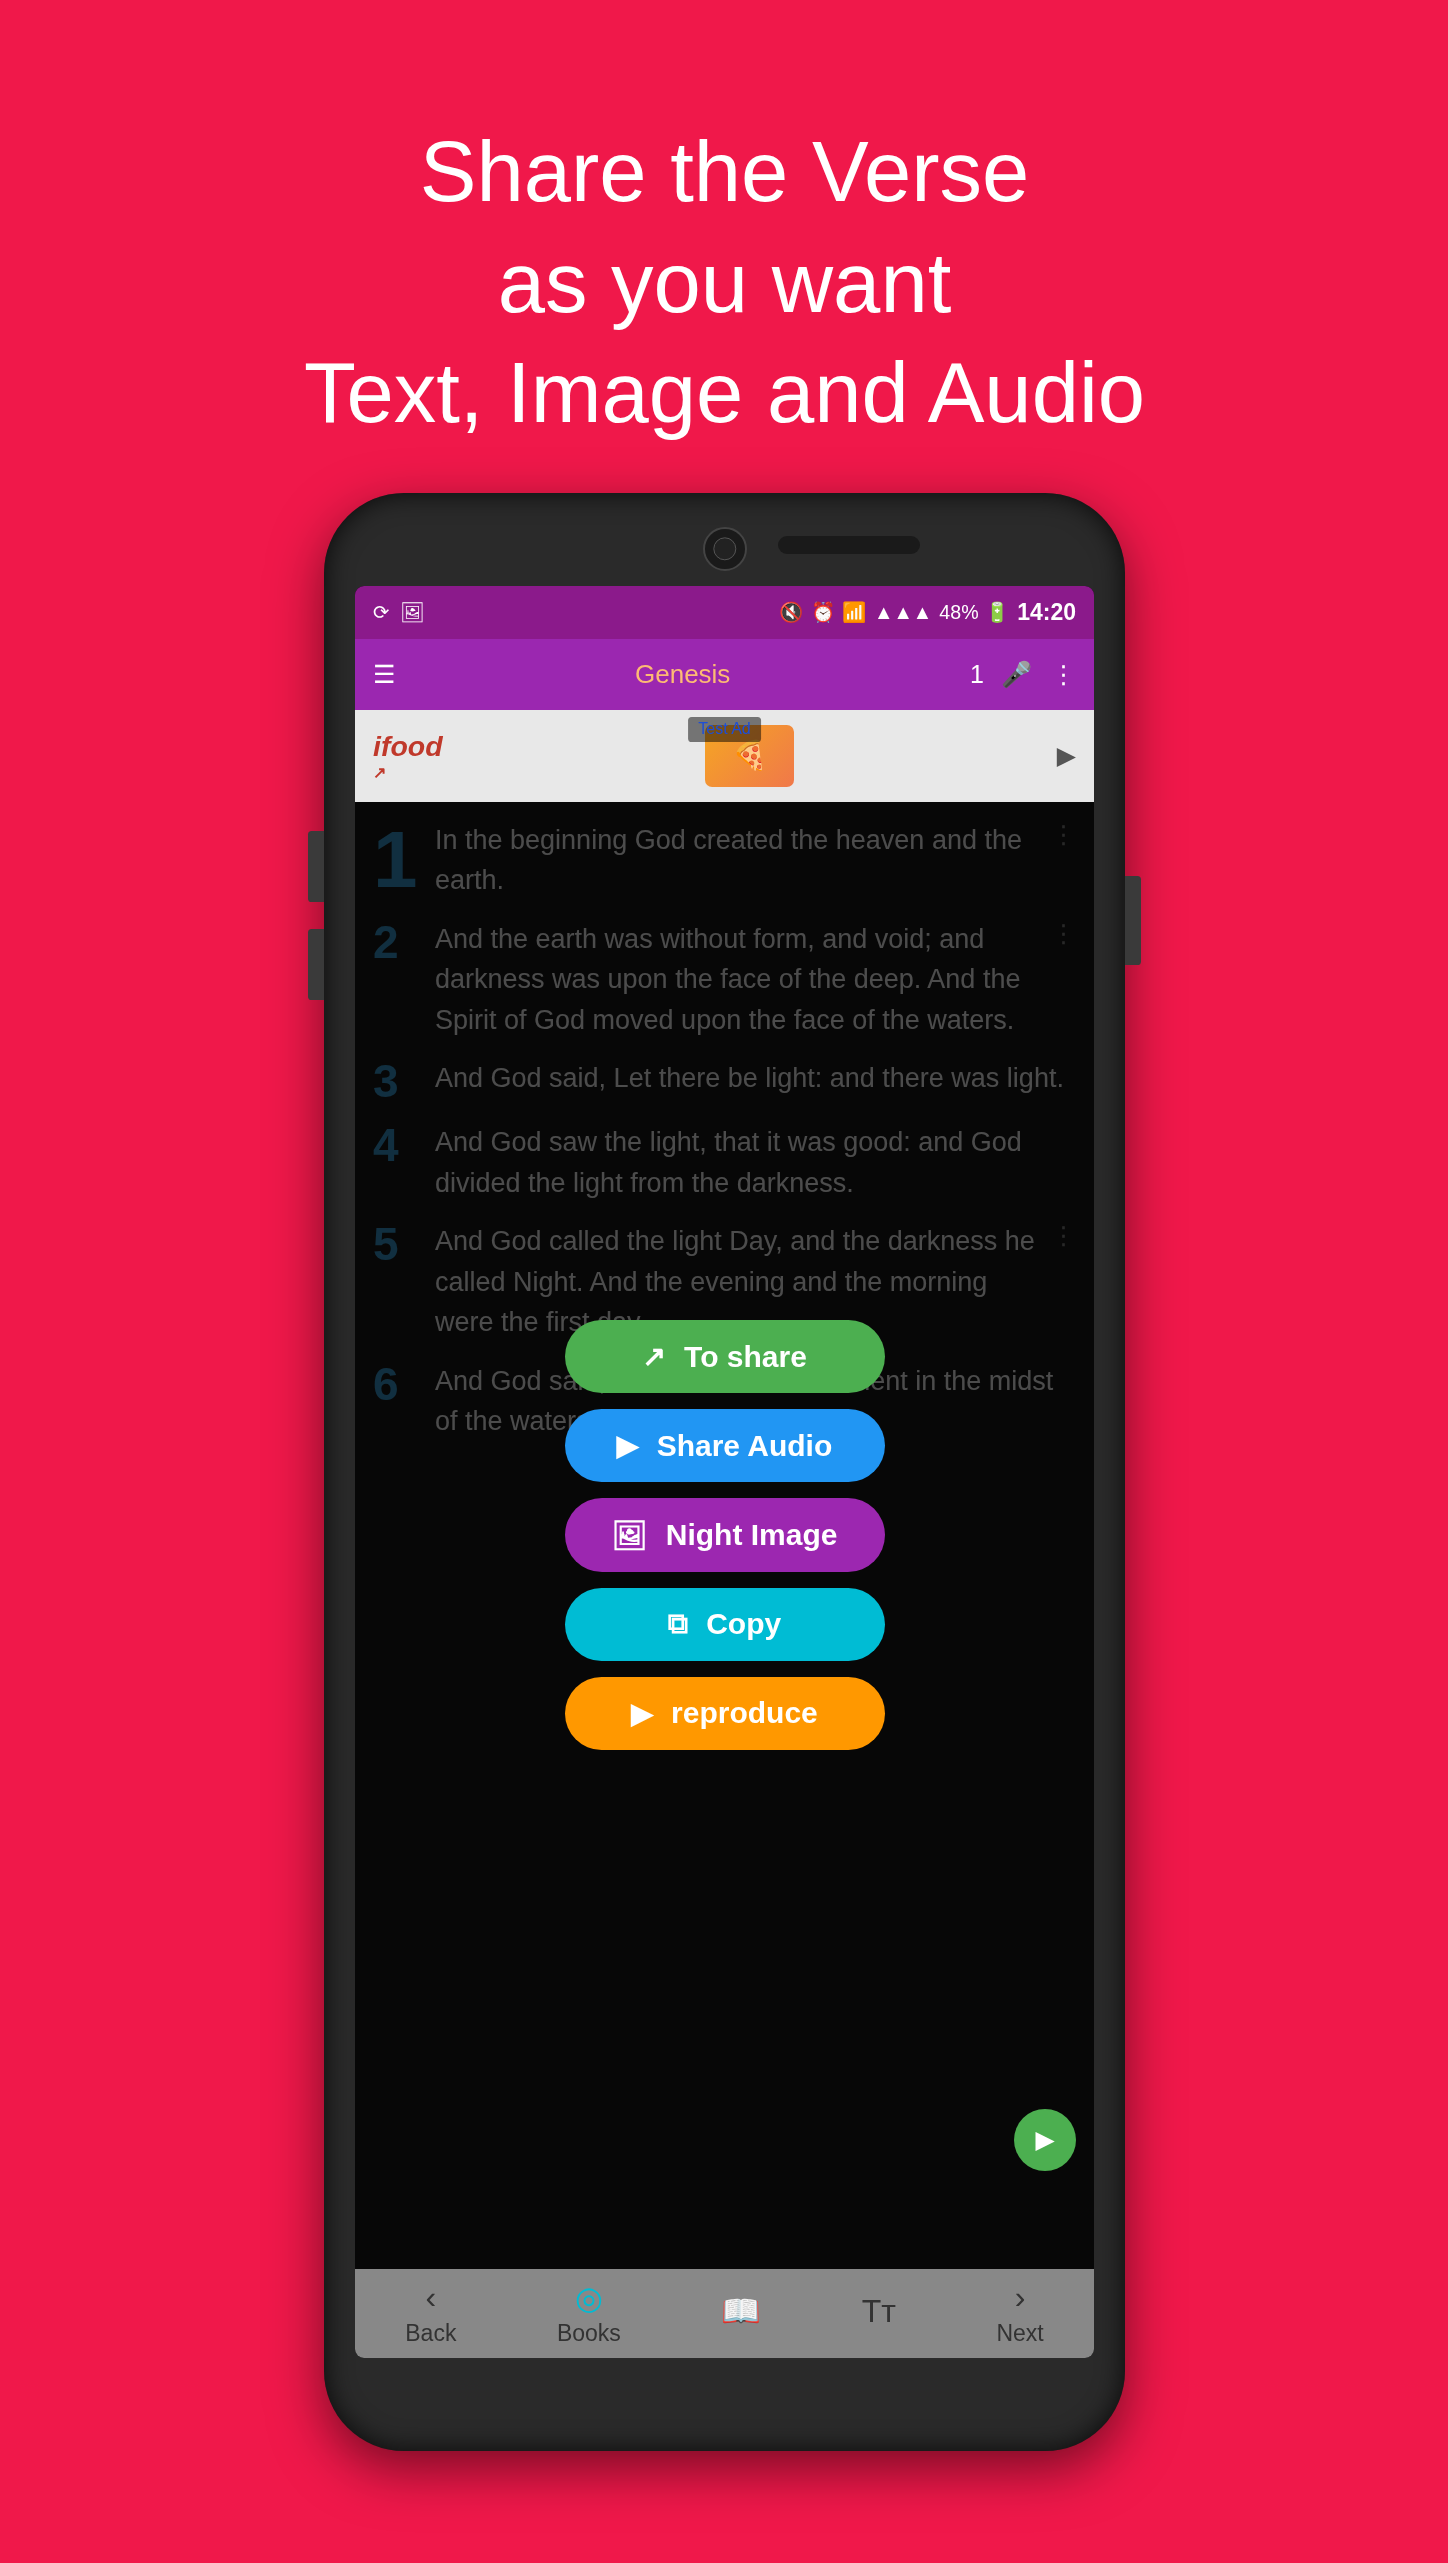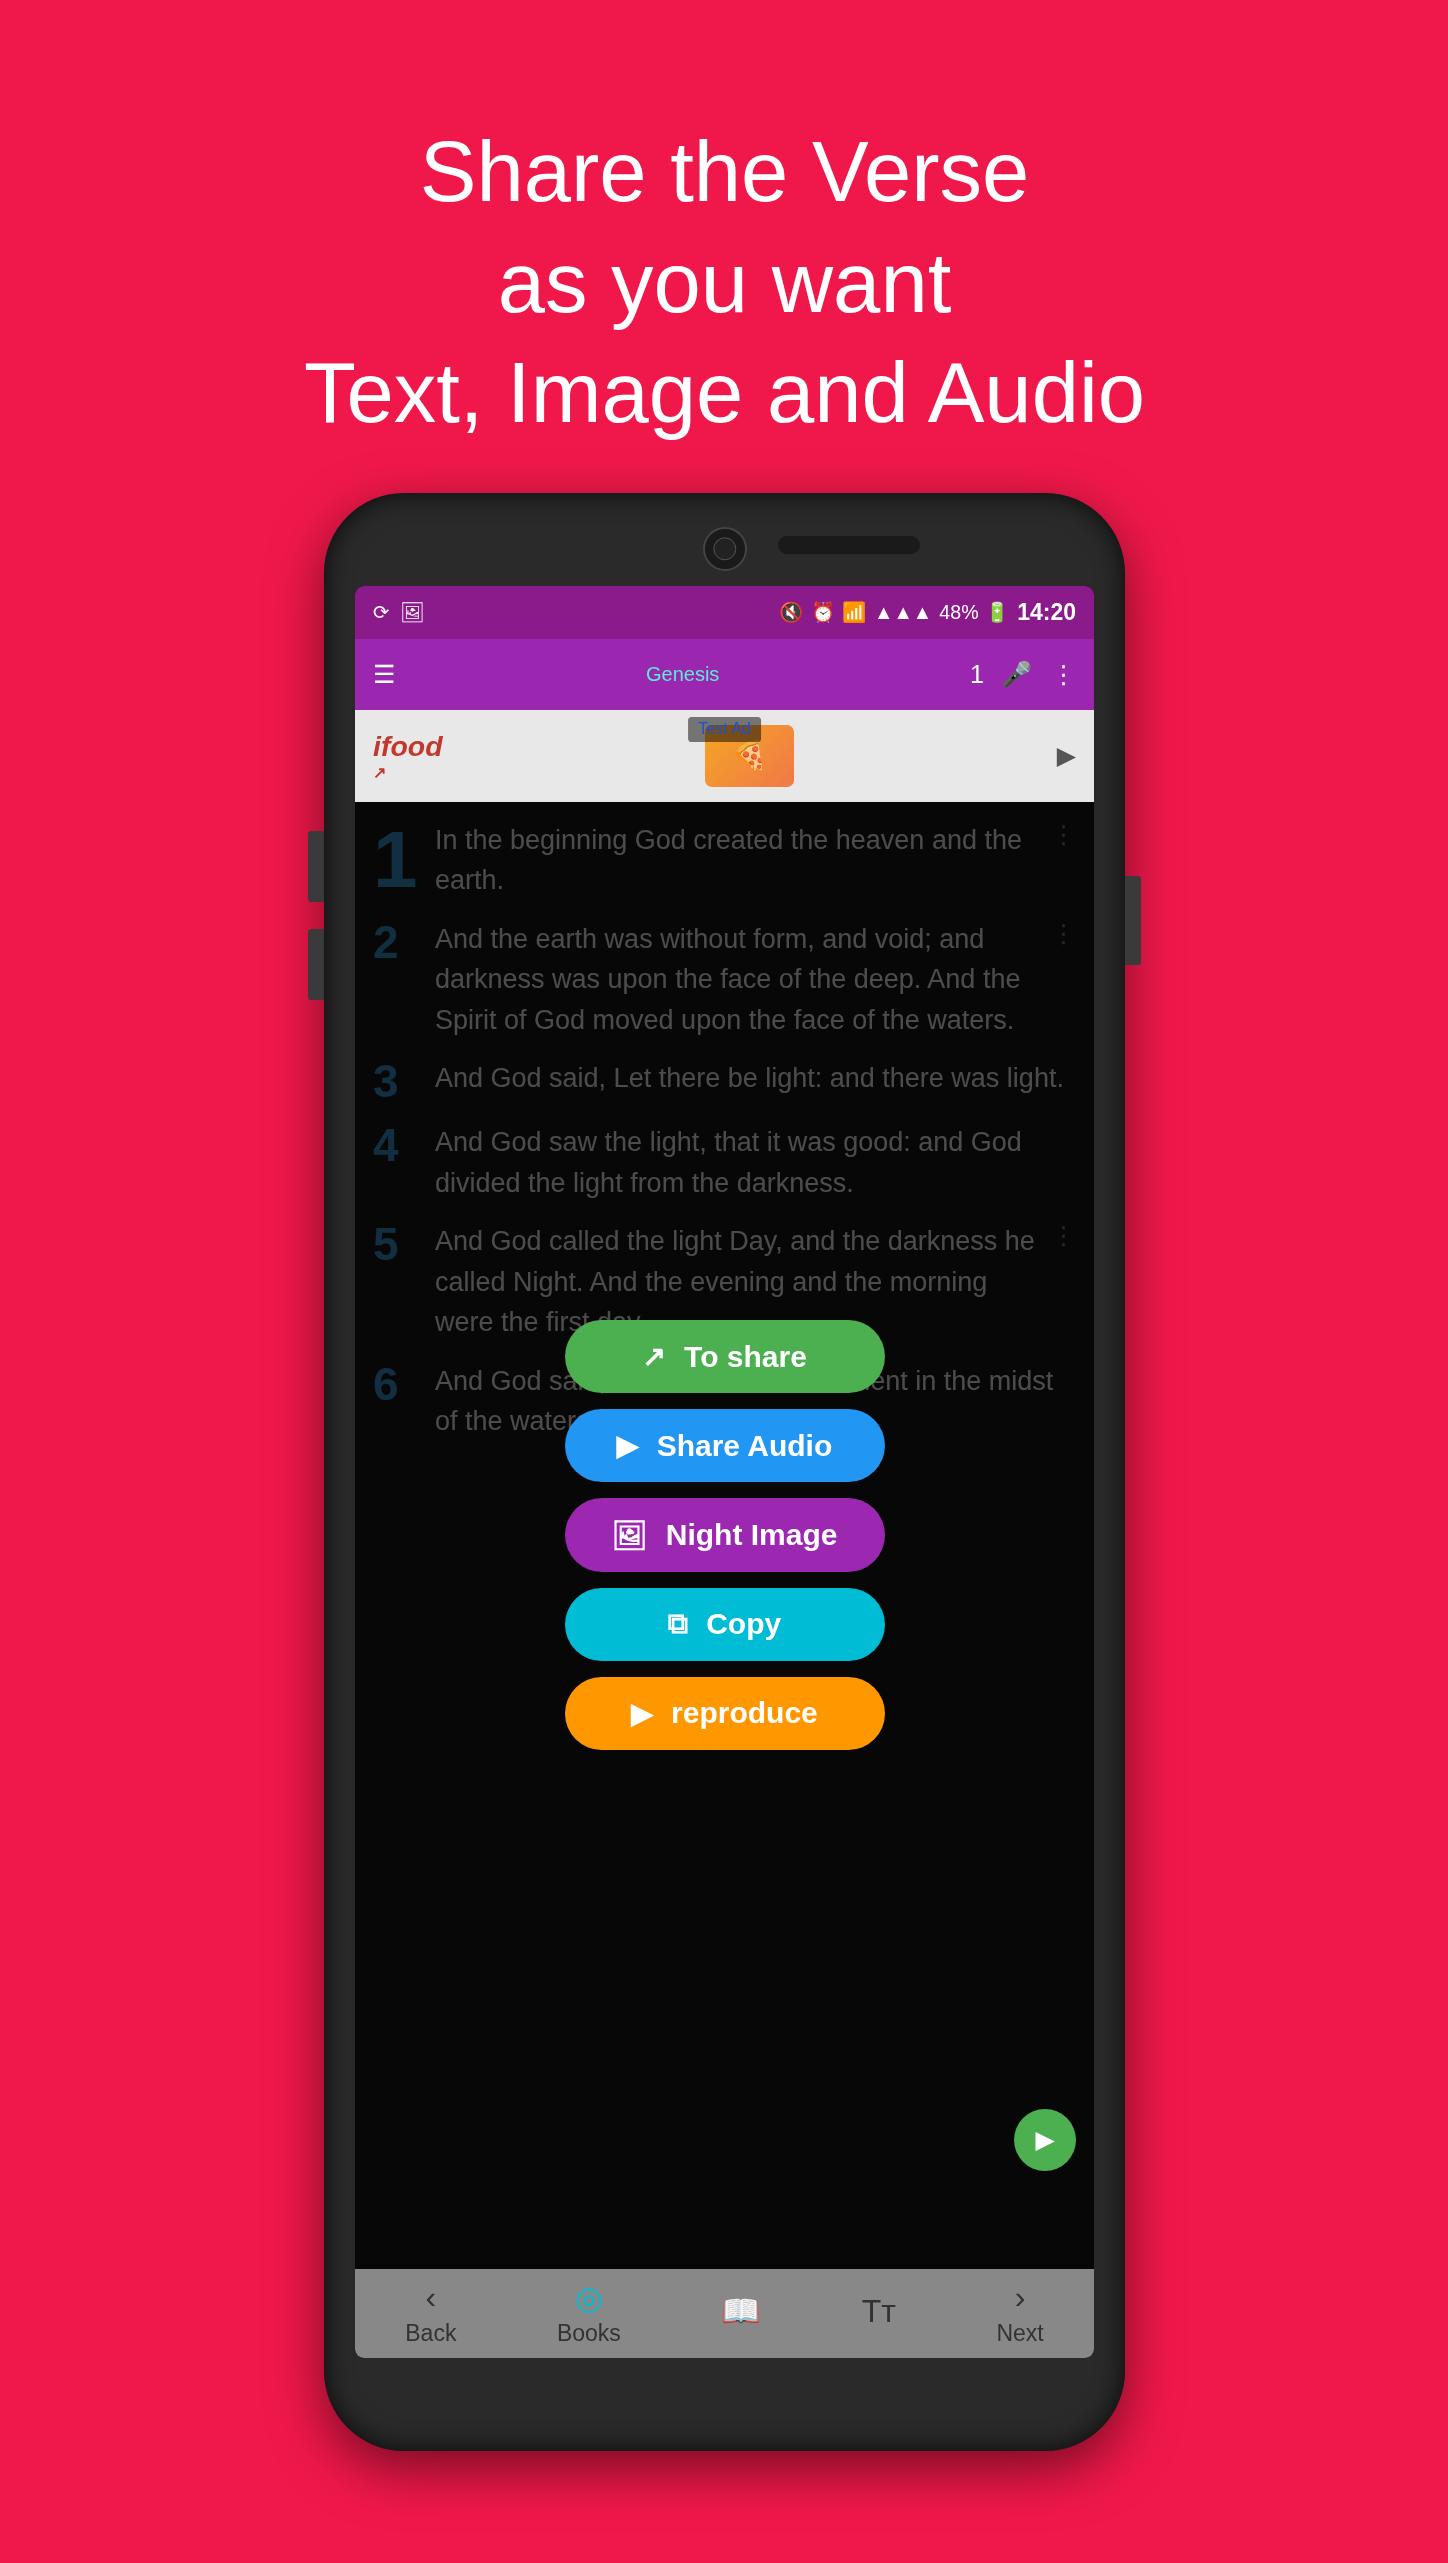--- a/index.html
+++ b/index.html
@@ -146,22 +146,22 @@
       flex-shrink: 0;
     }
     .app-bar-menu {
       color: white;
       font-size: 25px;
       cursor: pointer;
     }
     .app-bar-title {
       flex: 1;
       text-align: center;
-      color: #5eead4;
-      font-size: 20px;
+      color: #fdba74;
+      font-size: 26px;
     }
     .app-bar-chapter {
       color: white;
       font-size: 25px;
     }
     .app-bar-mic {
       color: white;
       font-size: 25px;
     }
     .app-bar-more {

